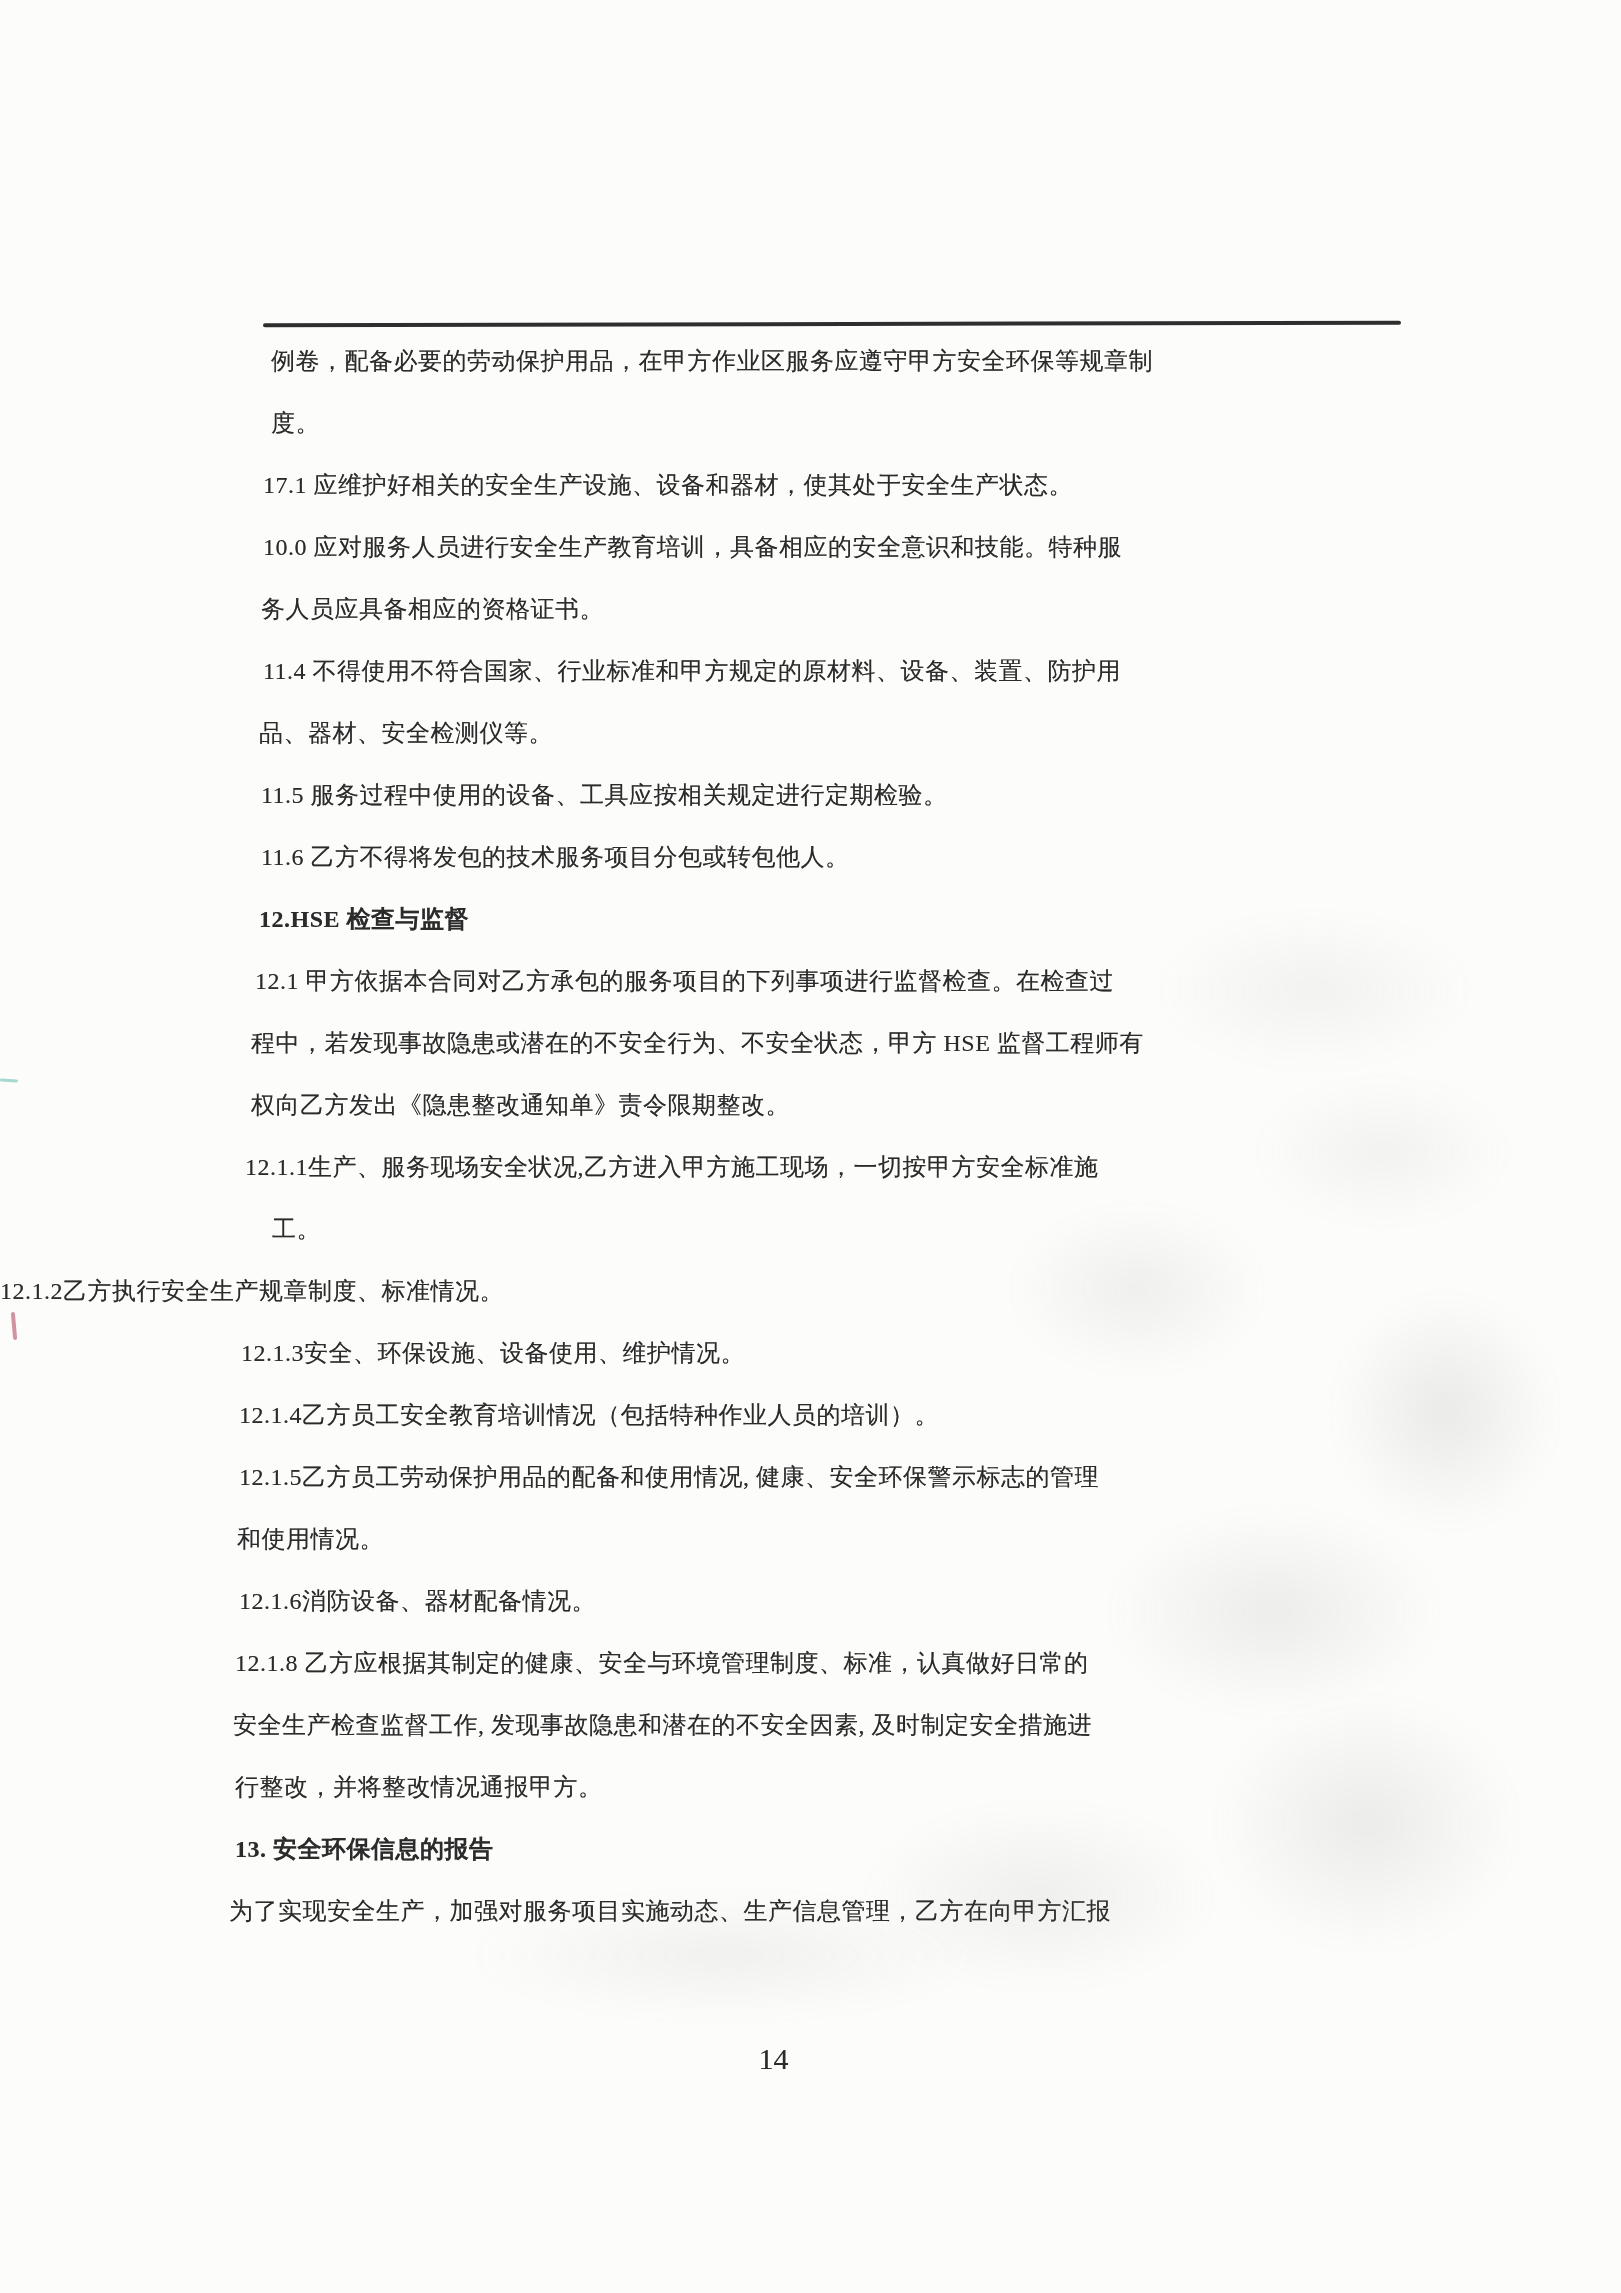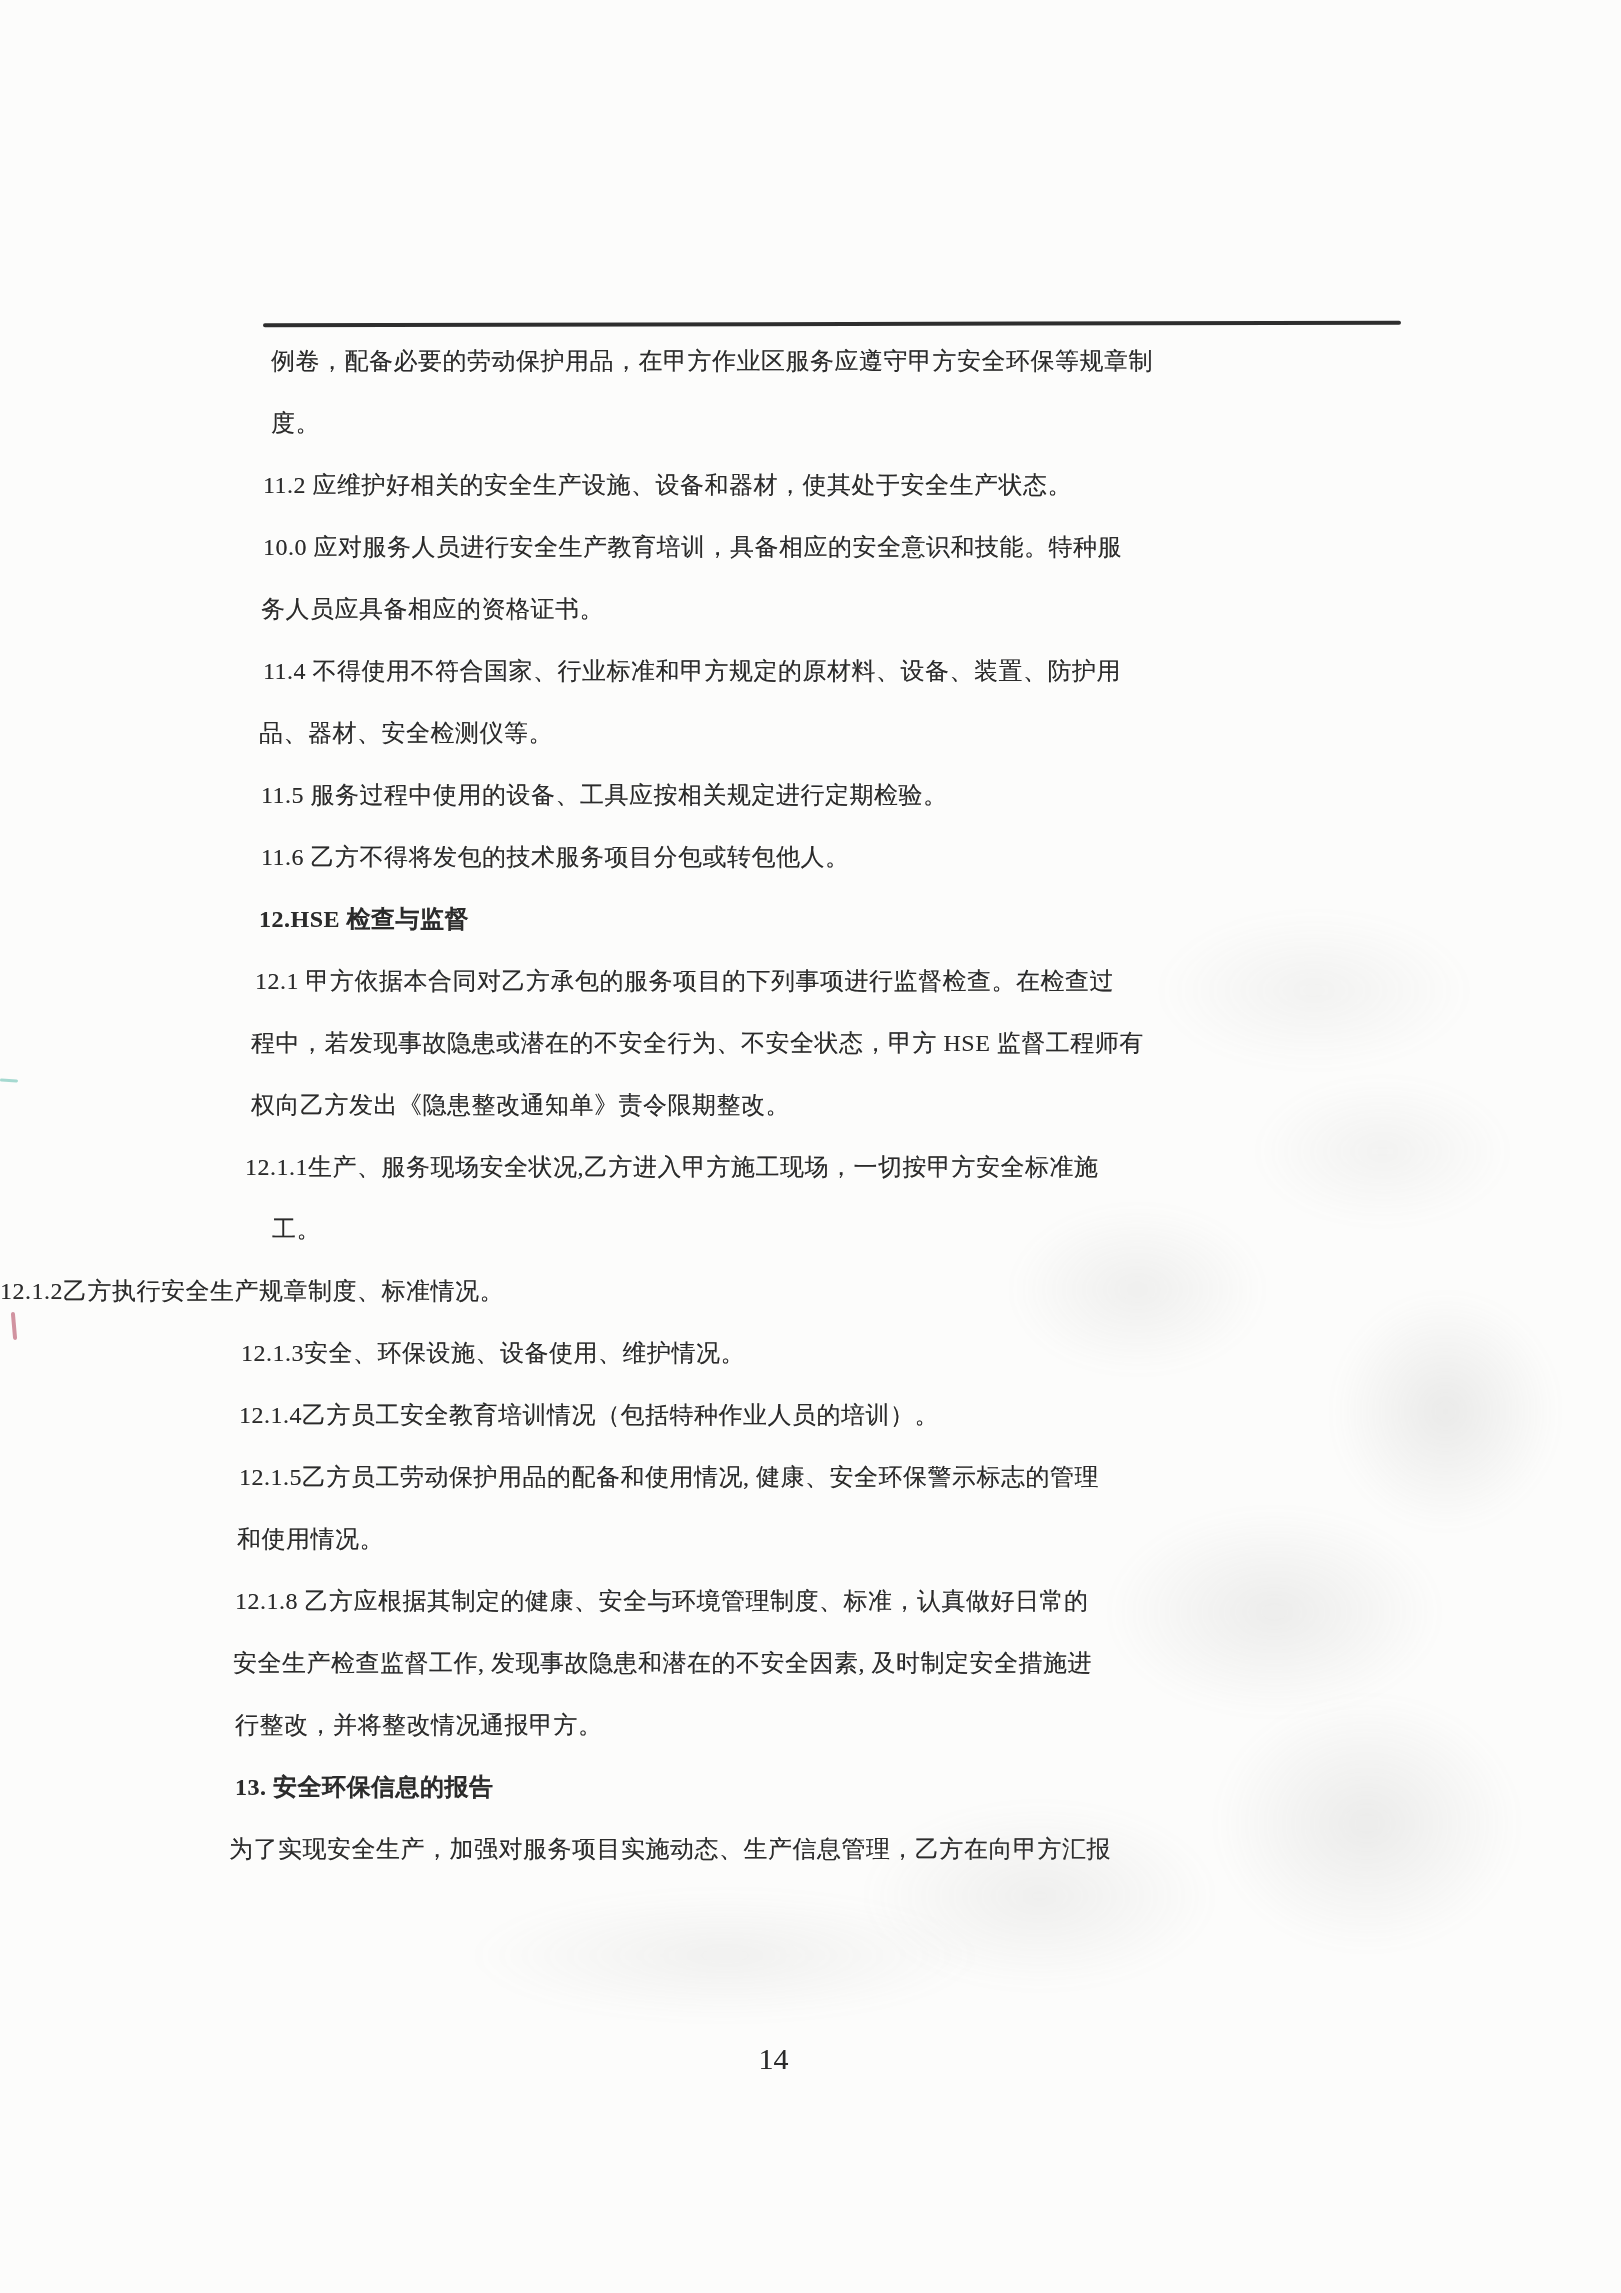--- a/index.html
+++ b/index.html
@@ -94,38 +94,39 @@
 </head>
 <body>
 
 <div class="page">
 
   <div class="top-rule"></div>
 
   <div class="text-lines">
       <div class="line" style="padding-left: 271px;">例卷，配备必要的劳动保护用品，在甲方作业区服务应遵守甲方安全环保等规章制</div>
       <div class="line" style="padding-left: 271px;">度。</div>
-      <div class="line" style="padding-left: 263px;">11.2 应维护好相关的安全生产设施、设备和器材，使其处于安全生产状态。</div>
+      <div class="line" style="padding-left: 263px;">17.1 应维护好相关的安全生产设施、设备和器材，使其处于安全生产状态。</div>
       <div class="line" style="padding-left: 263px;">10.0 应对服务人员进行安全生产教育培训，具备相应的安全意识和技能。特种服</div>
       <div class="line" style="padding-left: 261px;">务人员应具备相应的资格证书。</div>
       <div class="line" style="padding-left: 263px;">11.4 不得使用不符合国家、行业标准和甲方规定的原材料、设备、装置、防护用</div>
       <div class="line" style="padding-left: 259px;">品、器材、安全检测仪等。</div>
       <div class="line" style="padding-left: 261px;">11.5 服务过程中使用的设备、工具应按相关规定进行定期检验。</div>
       <div class="line" style="padding-left: 261px;">11.6 乙方不得将发包的技术服务项目分包或转包他人。</div>
       <div class="line heading" style="padding-left: 259px;">12.HSE 检查与监督</div>
       <div class="line" style="padding-left: 255px;">12.1 甲方依据本合同对乙方承包的服务项目的下列事项进行监督检查。在检查过</div>
       <div class="line" style="padding-left: 251px;">程中，若发现事故隐患或潜在的不安全行为、不安全状态，甲方 HSE 监督工程师有</div>
       <div class="line" style="padding-left: 251px;">权向乙方发出《隐患整改通知单》责令限期整改。</div>
       <div class="line" style="padding-left: 245px;">12.1.1生产、服务现场安全状况,乙方进入甲方施工现场，一切按甲方安全标准施</div>
       <div class="line" style="padding-left: 272px;">工。</div>
       <div class="line" style="">12.1.2乙方执行安全生产规章制度、标准情况。</div>
       <div class="line" style="padding-left: 241px;">12.1.3安全、环保设施、设备使用、维护情况。</div>
       <div class="line" style="padding-left: 239px;">12.1.4乙方员工安全教育培训情况（包括特种作业人员的培训）。</div>
       <div class="line" style="padding-left: 239px;">12.1.5乙方员工劳动保护用品的配备和使用情况, 健康、安全环保警示标志的管理</div>
       <div class="line" style="padding-left: 237px;">和使用情况。</div>
+      <div class="line" style="padding-left: 239px;">12.1.6消防设备、器材配备情况。</div>
       <div class="line" style="padding-left: 235px;">12.1.8 乙方应根据其制定的健康、安全与环境管理制度、标准，认真做好日常的</div>
       <div class="line" style="padding-left: 233px;">安全生产检查监督工作, 发现事故隐患和潜在的不安全因素, 及时制定安全措施进</div>
       <div class="line" style="padding-left: 235px;">行整改，并将整改情况通报甲方。</div>
       <div class="line heading" style="padding-left: 235px;">13. 安全环保信息的报告</div>
       <div class="line" style="padding-left: 229px;">为了实现安全生产，加强对服务项目实施动态、生产信息管理，乙方在向甲方汇报</div>
     </div>
 
   <div class="page-number">14</div>
 
   <div class="smudge s1"></div>

